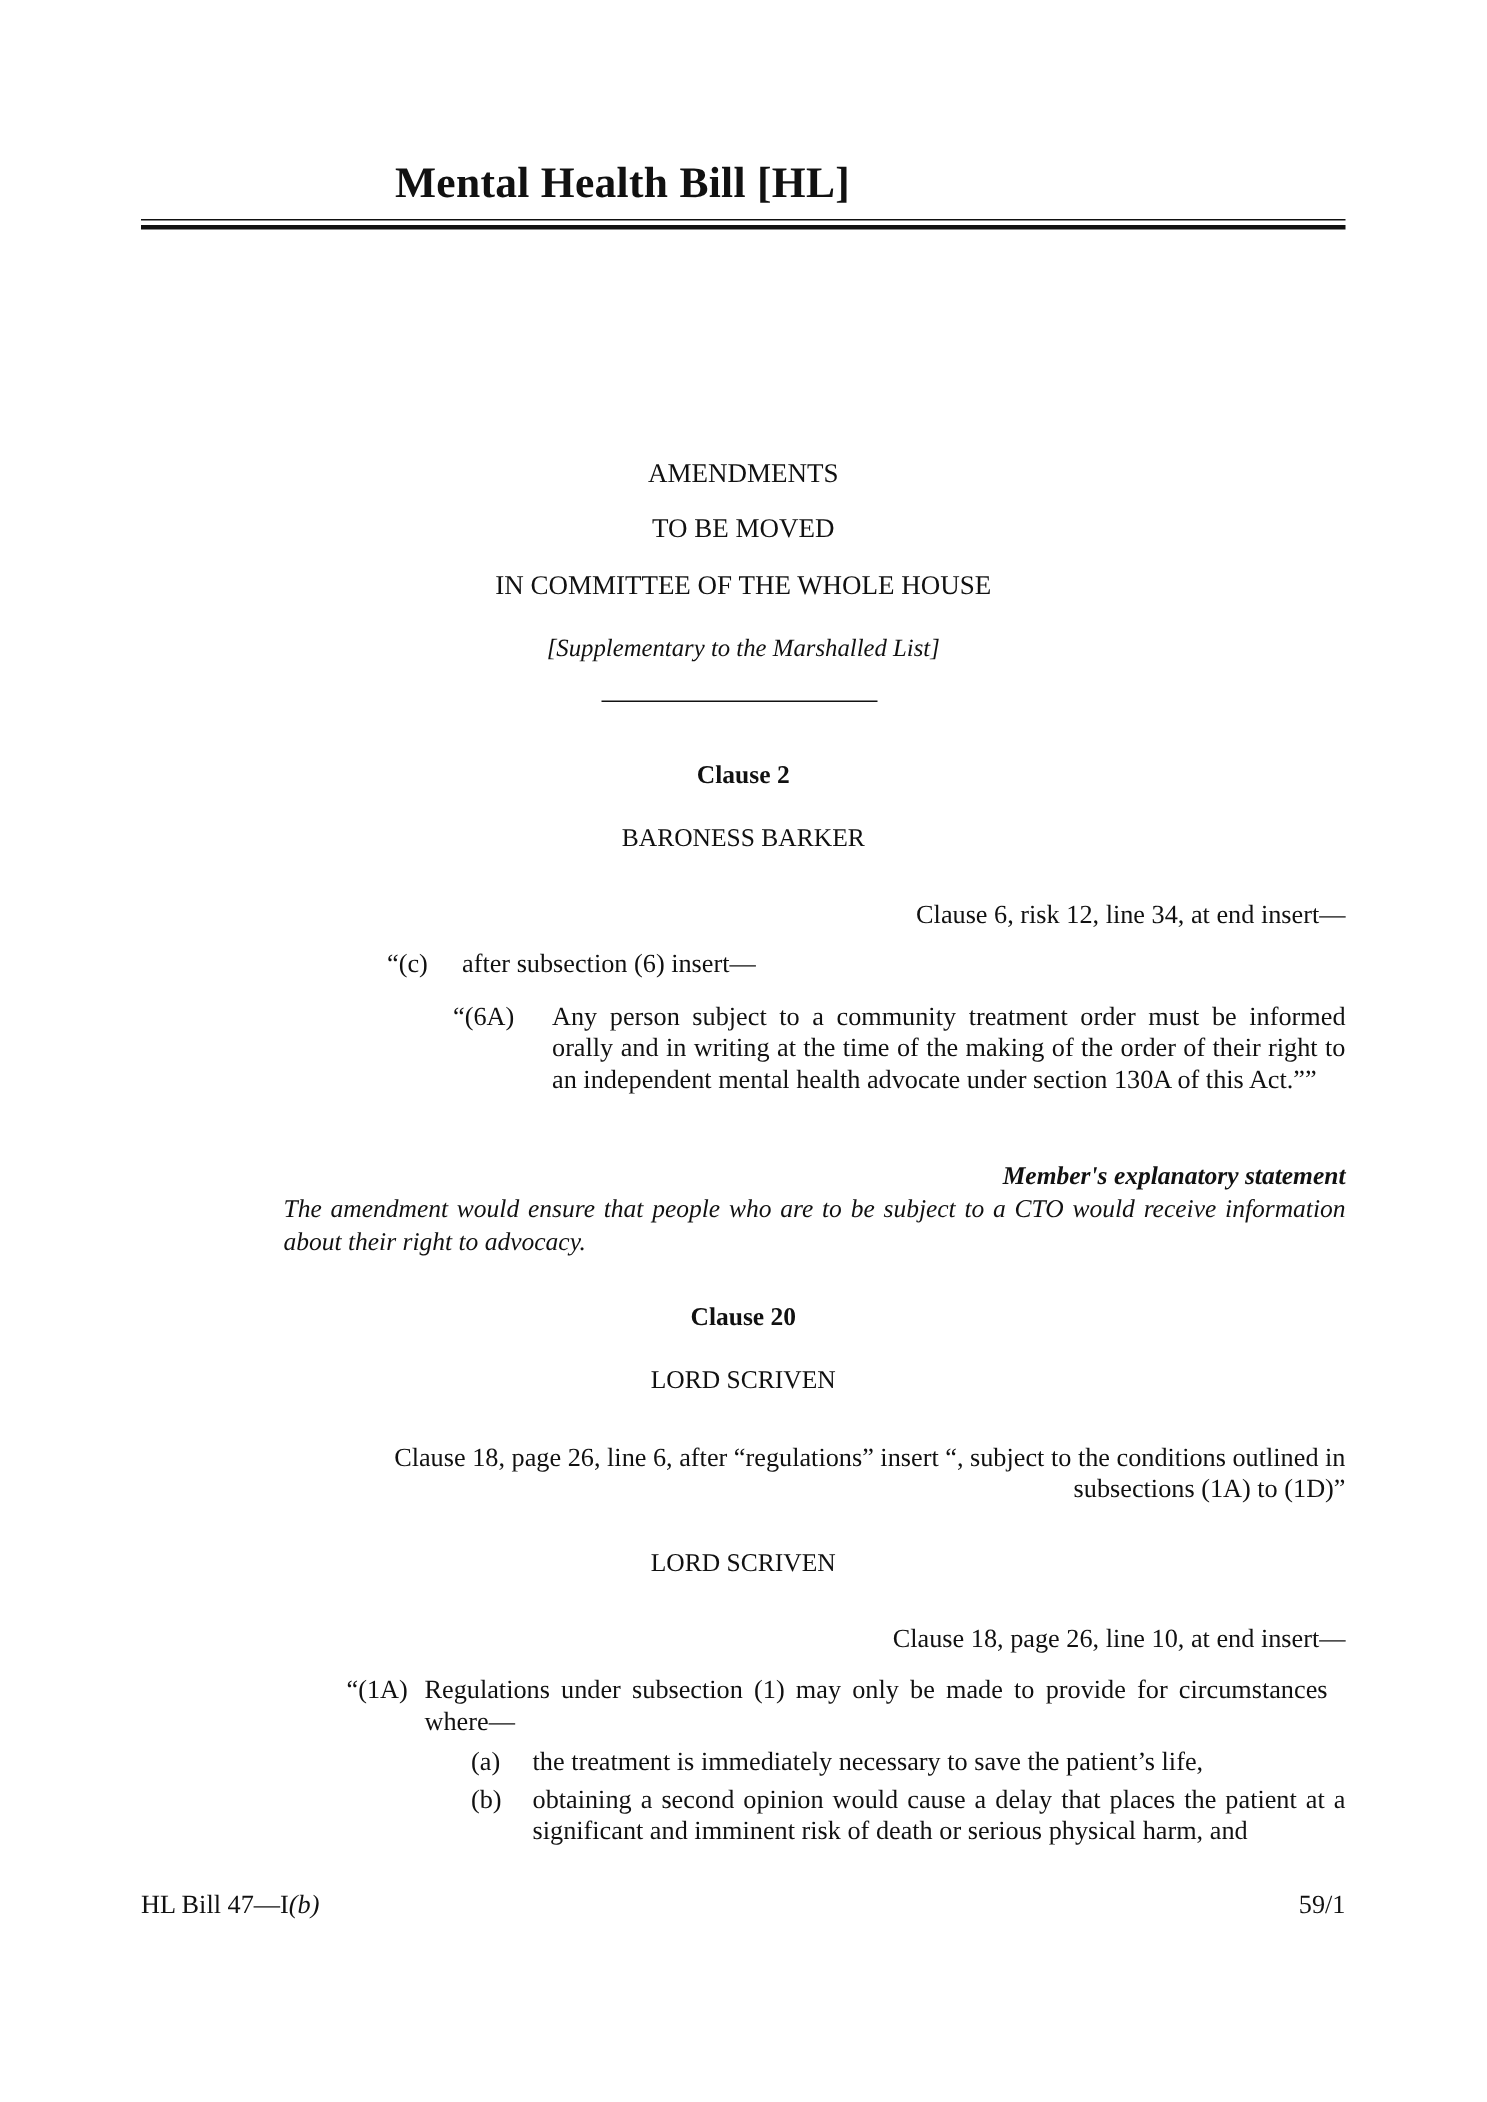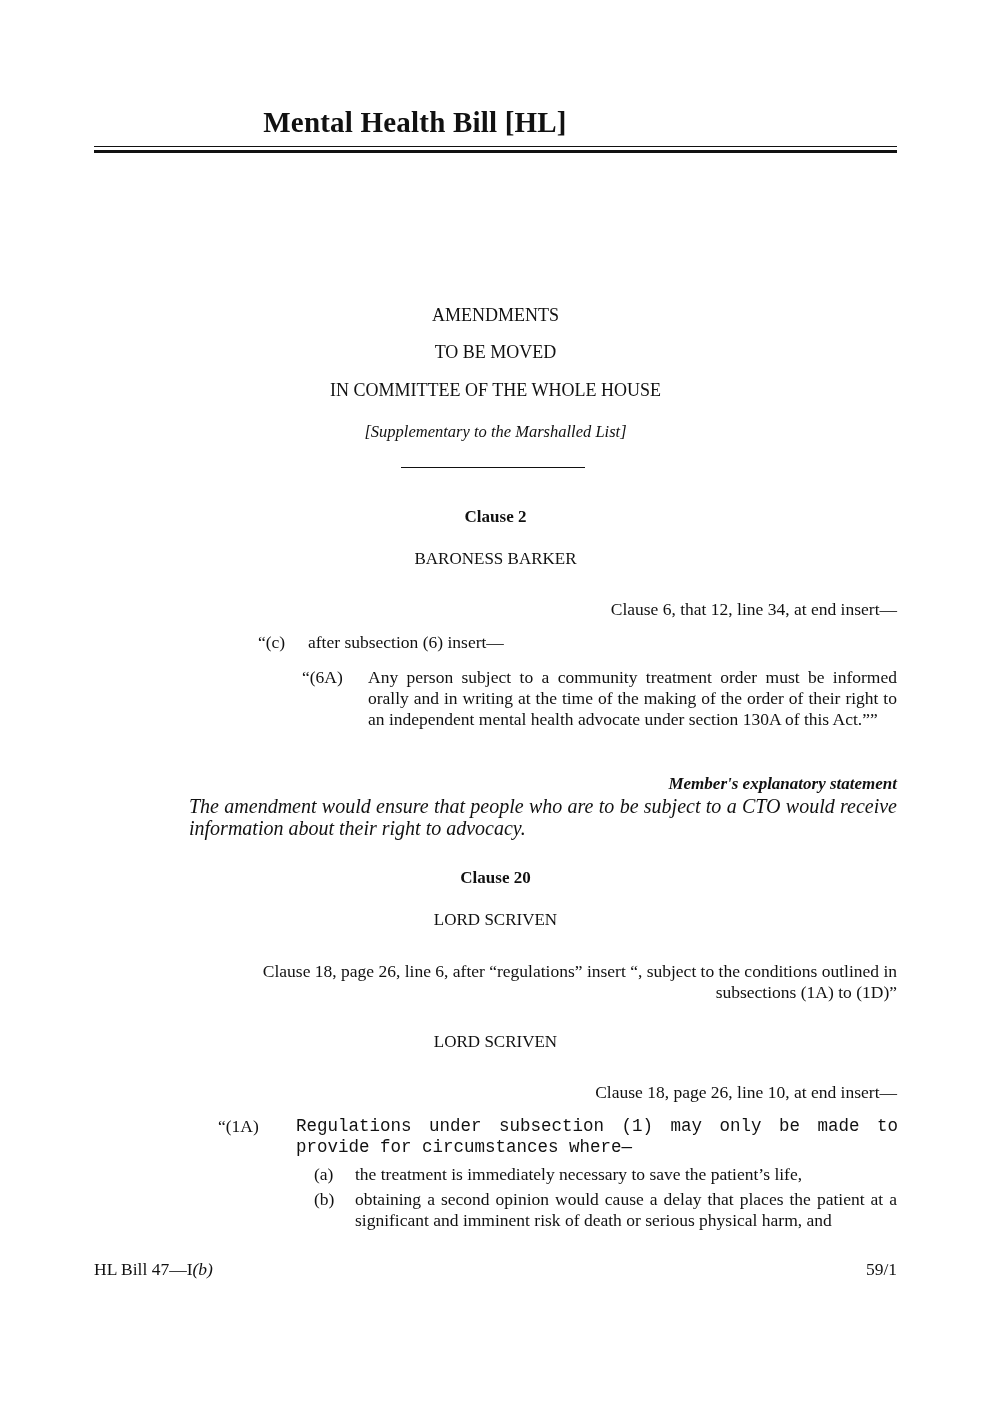--- a/index.html
+++ b/index.html
@@ -9,58 +9,58 @@
   .rule-thin { left: 94px; width: 803px; top: 146px; height: 0; border-top: 1.5px solid #111; }
   .rule-thick { left: 94px; width: 803px; top: 150px; height: 0; border-top: 3px solid #111; }
   .center { left: 0; width: 991px; text-align: center; font-size: 18px; }
   .italic { font-style: italic; }
   .short-rule { left: 401px; width: 184px; top: 467px; border-top: 1px solid #111; }
   .bold { font-weight: bold; }
   .para { font-size: 17.5px; line-height: 21px; text-align: justify; }
   .left-col { left: 189px; width: 708px; text-align: right; }
   .num { position: absolute; font-size: 17.5px; }
   .stmt-h { font-style: italic; font-weight: bold; font-size: 17px; }
-  .stmt { font-style: italic; font-size: 20px; line-height: 22px; }
+  .stmt { font-style: italic; font-size: 17px; line-height: 22px; }
   .footer { font-size: 17.5px; text-align: center; }
 </style>
 </head>
 <body>
 
 <div class="abs title">Mental Health Bill [HL]</div>
 <div class="abs rule-thin"></div>
 <div class="abs rule-thick"></div>
 
 <div class="abs center" style="top:305px;">AMENDMENTS</div>
 <div class="abs center" style="top:342px;">TO BE MOVED</div>
 <div class="abs center" style="top:380px;">IN COMMITTEE OF THE WHOLE HOUSE</div>
 <div class="abs center italic" style="top:422px; font-size:16.5px;">[Supplementary to the Marshalled List]</div>
 <div class="abs short-rule"></div>
 
 <div class="abs center bold" style="top:507px; font-size:17px;">Clause 2</div>
 <div class="abs center" style="top:549px; font-size:17px;">BARONESS BARKER</div>
-<div class="abs para left-col" style="top:599px;">Clause 6, that 12, line 34, at end insert—</div>
+<div class="abs para left-col" style="top:599px;">Clause 6, risk 12, line 34, at end insert—</div>
 
 <div class="num" style="left:258px; top:632px;">“(c)</div>
 <div class="abs para" style="left:308px; width:589px; top:632px;">after subsection (6) insert—</div>
 
 <div class="num" style="left:302px; top:667px;">“(6A)</div>
 <div class="abs para" style="left:368px; width:529px; top:667px;">Any person subject to a community treatment order must be informed orally and in writing at the time of the making of the order of their right to an independent mental health advocate under section 130A of this Act.””</div>
 
 <div class="abs left-col stmt-h" style="top:774px;">Member's explanatory statement</div>
 <div class="abs left-col stmt" style="top:795px; text-align:justify;">The amendment would ensure that people who are to be subject to a CTO would receive information about their right to advocacy.</div>
 
 <div class="abs center bold" style="top:868px; font-size:17px;">Clause 20</div>
 <div class="abs center" style="top:910px; font-size:17px;">LORD SCRIVEN</div>
 <div class="abs para left-col" style="top:961px;">Clause 18, page 26, line 6, after “regulations” insert “, subject to the conditions outlined in subsections (1A) to (1D)”</div>
 
 <div class="abs center" style="top:1032px; font-size:17px;">LORD SCRIVEN</div>
 <div class="abs para left-col" style="top:1082px;">Clause 18, page 26, line 10, at end insert—</div>
 
-<div class="num" style="left:218px; top:1116px;text-align:center;">“(1A)</div>
-<div class="abs para" style="left:296px; width:602px; top:1116px;font-family:Liberation Mono, monospace;">Regulations under subsection (1) may only be made to provide for circumstances where—</div>
+<div class="num" style="left:231px; top:1116px;text-align:center;">“(1A)</div>
+<div class="abs para" style="left:283px; width:602px; top:1116px;">Regulations under subsection (1) may only be made to provide for circumstances where—</div>
 
 <div class="num" style="left:314px; top:1164px;">(a)</div>
 <div class="abs para" style="left:355px; width:542px; top:1164px;">the treatment is immediately necessary to save the patient’s life,</div>
 
 <div class="num" style="left:314px; top:1189px;">(b)</div>
 <div class="abs para" style="left:355px; width:542px; top:1189px;">obtaining a second opinion would cause a delay that places the patient at a significant and imminent risk of death or serious physical harm, and</div>
 
 <div class="abs footer" style="left:94px; top:1259px;"><span>HL Bill 47—I</span><span class="italic">(b)</span></div>
 <div class="abs footer" style="right:94px; top:1259px; text-align:right;">59/1</div>
 

